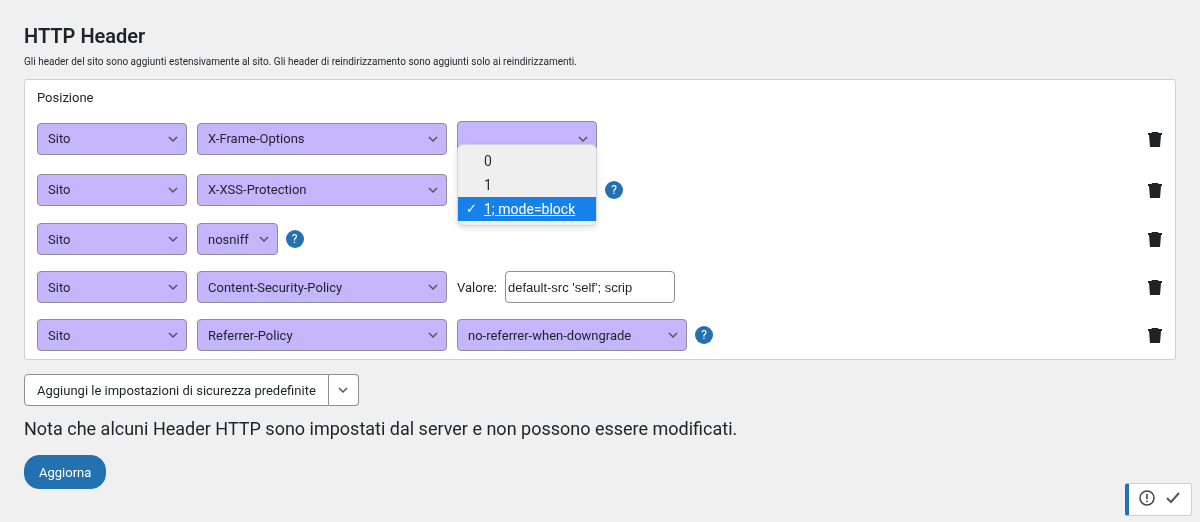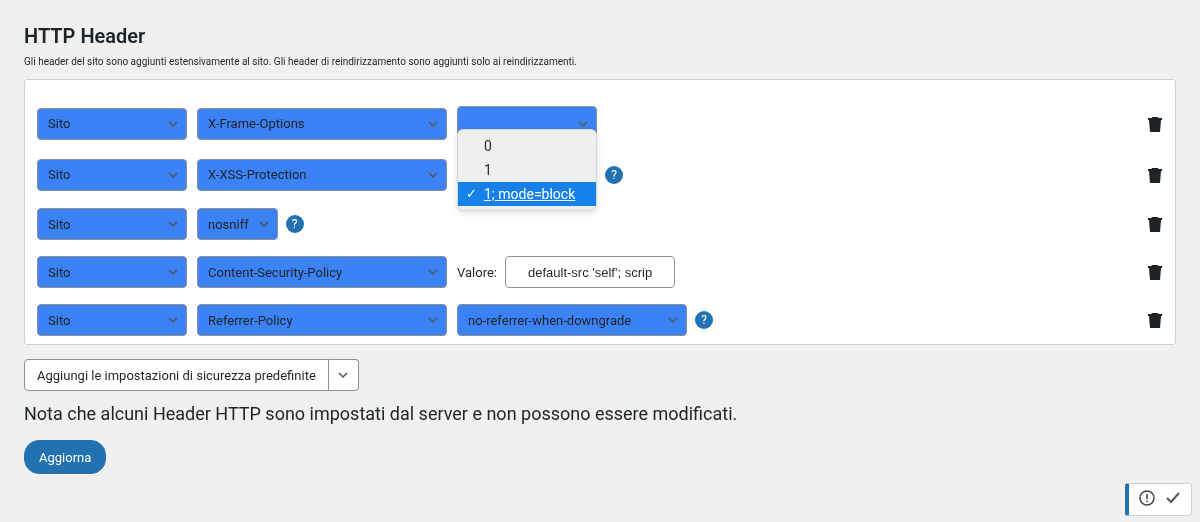--- a/index.html
+++ b/index.html
@@ -25,21 +25,21 @@
     }
     .thead .col-pos { width: 178px; }
     .thead .col-header { flex: 1; }
     .row {
       display: flex;
       align-items: center;
       padding: 8px 12px;
       gap: 10px;
     }
     .select {
-      background: #3b82f6;
+      background: #c4b5fd;
       border: 1px solid #8c8f94;
       border-radius: 4px;
       height: 32px;
       padding: 0 28px 0 10px;
       font-size: 13px;
       color: #1d2327;
       cursor: pointer;
       position: relative;
       display: inline-flex;
       align-items: center;
@@ -61,21 +61,21 @@
       width:18px; height:18px; border-radius:50%;
       background:#2271b1; color:#fff; display:inline-flex;
       align-items:center; justify-content:center; font-size:12px;
       cursor:pointer; flex-shrink:0;
     }
     .trash { margin-left:auto; cursor:pointer; color:#1d2327; }
     .trash svg { display:block; }
     .valore-label { color:#1d2327; font-size:13px; }
     input.text {
       border:1px solid #8c8f94; border-radius:4px; height:32px;
-      padding:0 22px; font-size:13px; color:#1d2327; width:170px;
+      padding:0 2px; font-size:13px; color:#1d2327; width:170px;
     }
     .note { margin-top:12px; font-size:18px; color:#1d2327; }
     .btn-group { display:inline-flex; margin-top:14px; }
     .btn-secondary {
       border:1px solid #8c8f94; background:#fff; color:#1d2327;
       height:32px; padding:0 12px; font-size:13px; border-radius:4px 0 0 4px;
       display:inline-flex; align-items:center; cursor:pointer;
     }
     .btn-caret {
       border:1px solid #8c8f94; border-left:none; background:#fff;
@@ -115,20 +115,21 @@
 </head>
 <body>
 
 
 
 <h2>HTTP Header</h2>
 <p class="desc">Gli header del sito sono aggiunti estensivamente al sito. Gli header di reindirizzamento sono aggiunti solo ai reindirizzamenti.</p>
 
 <div class="panel">
   <div class="thead">
+    <div class="col-pos">Posizione</div>
   </div>
 
   <div class="row">
     <span class="sel-wrap">
       <span class="select sel-pos">Sito</span>
       <span class="chev">
           <svg width="12" height="12" viewBox="0 0 12 12">
             <path d="M2 4l4 4 4-4" stroke="#555" stroke-width="1.5" fill="none"></path>
           </svg>
         </span>

